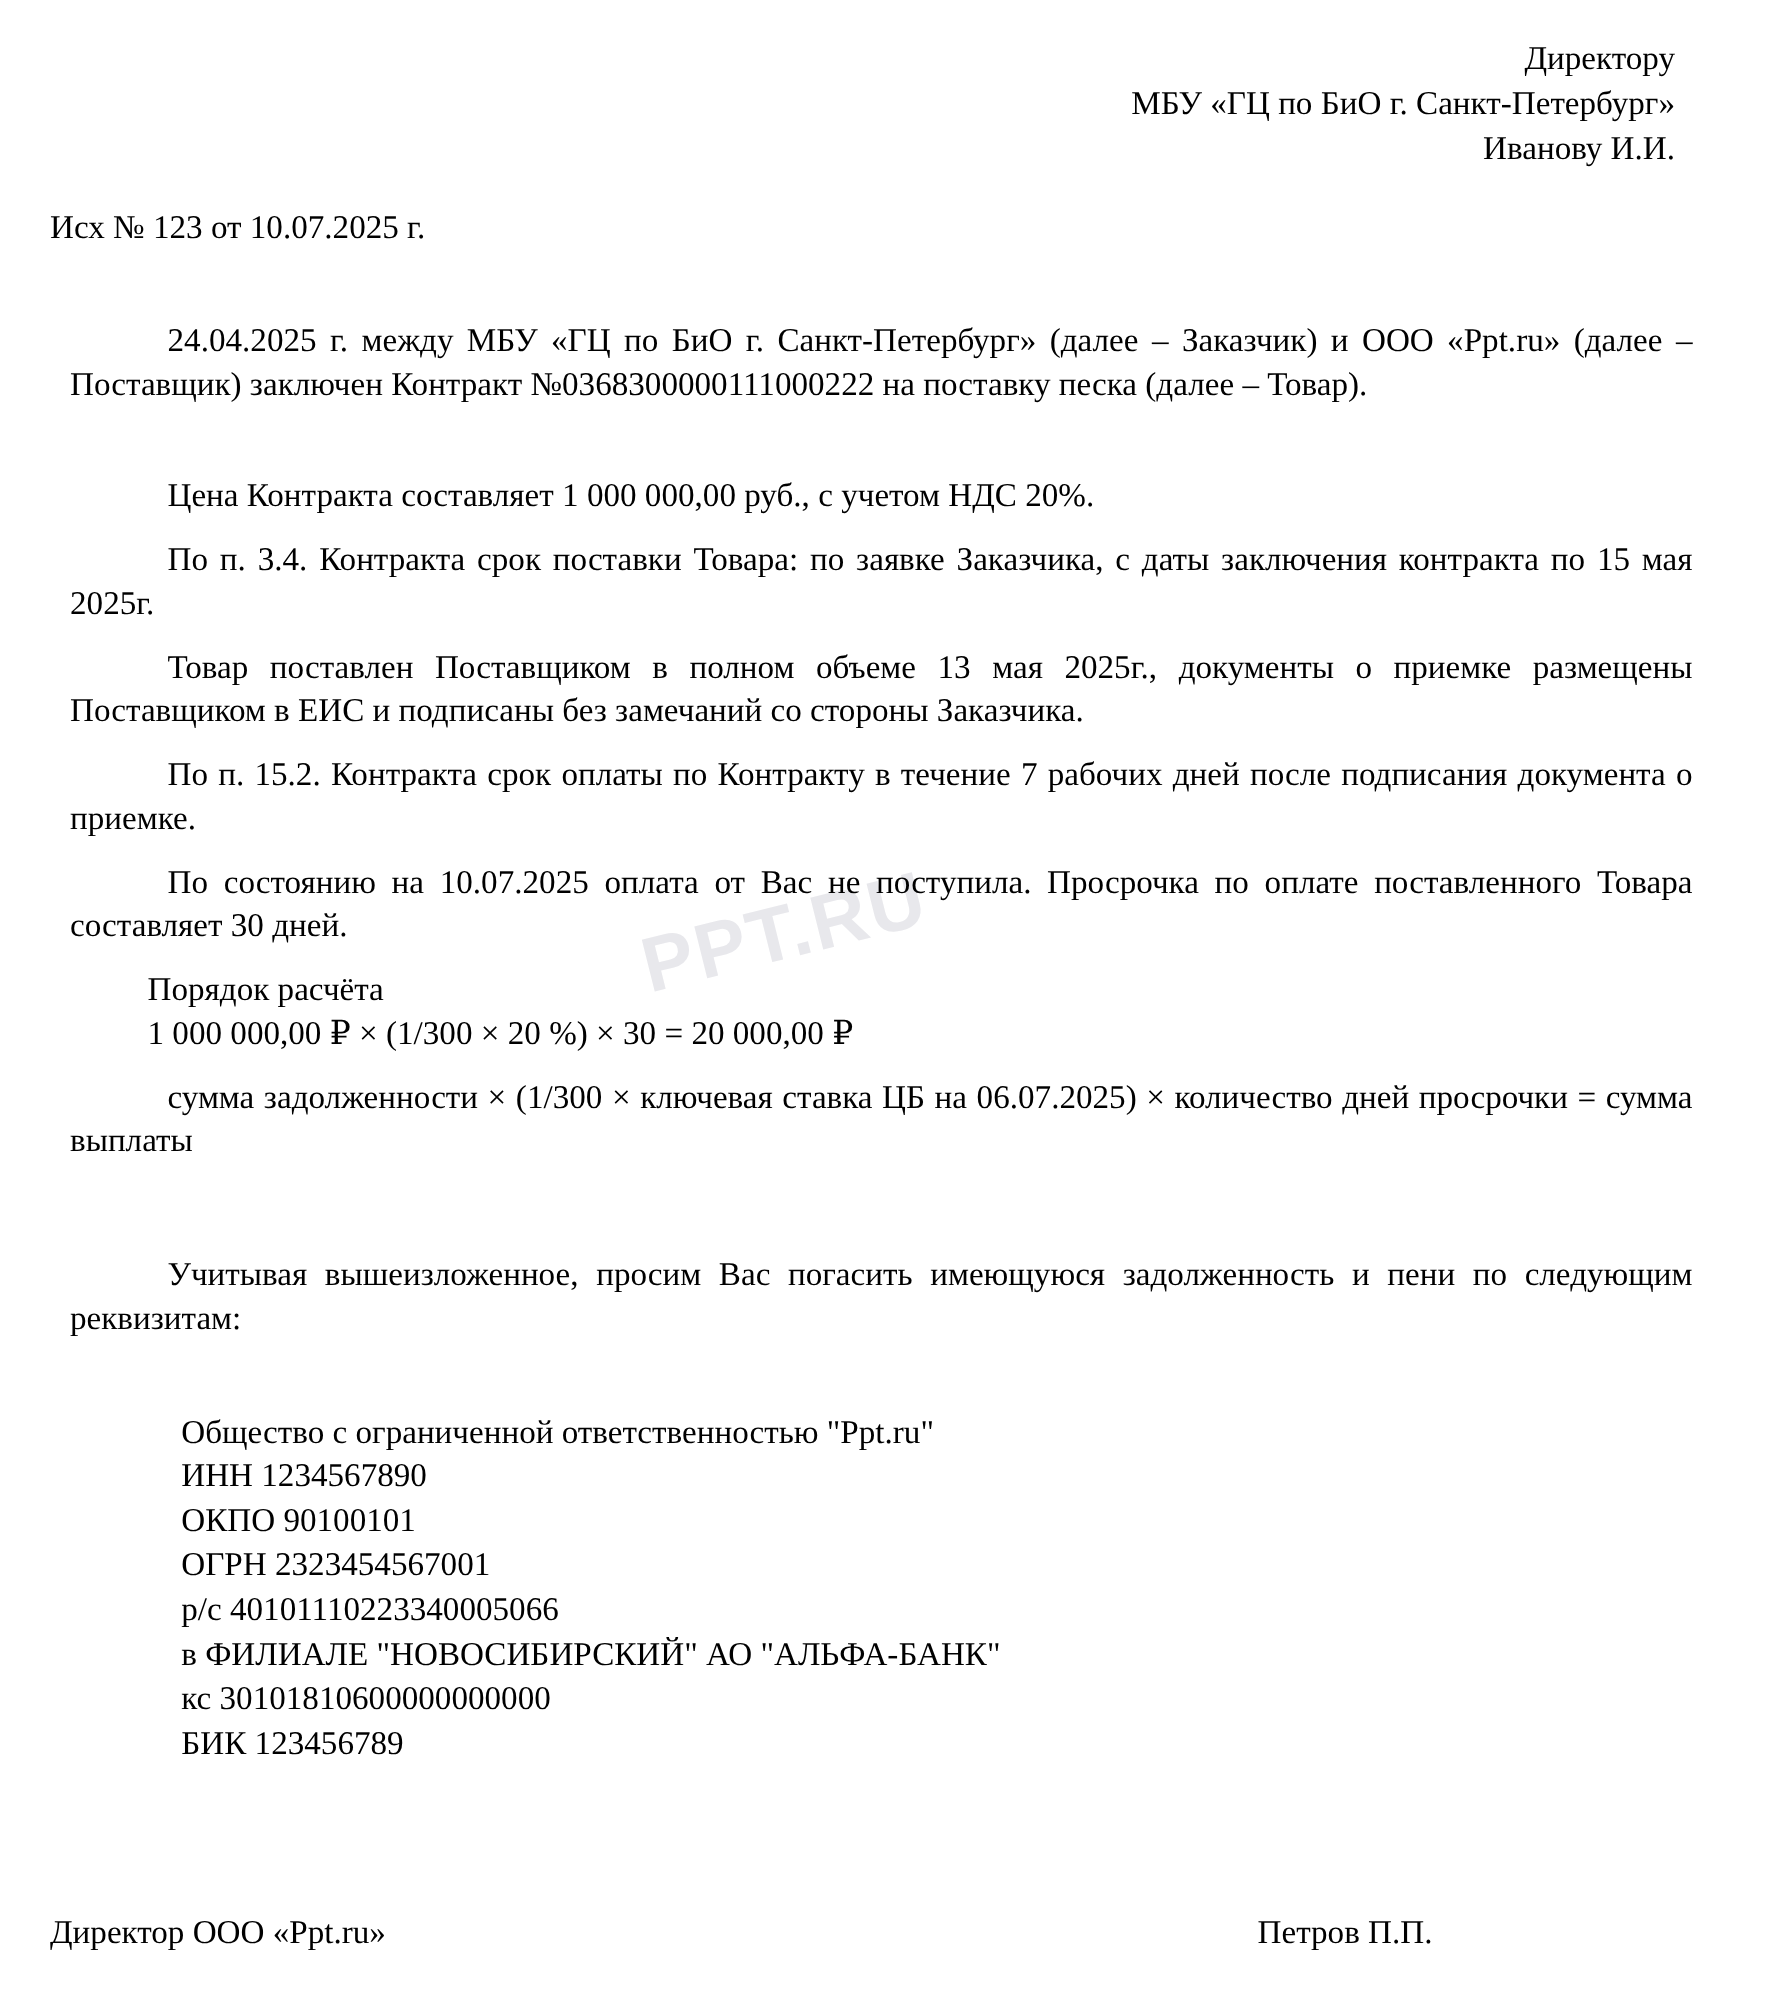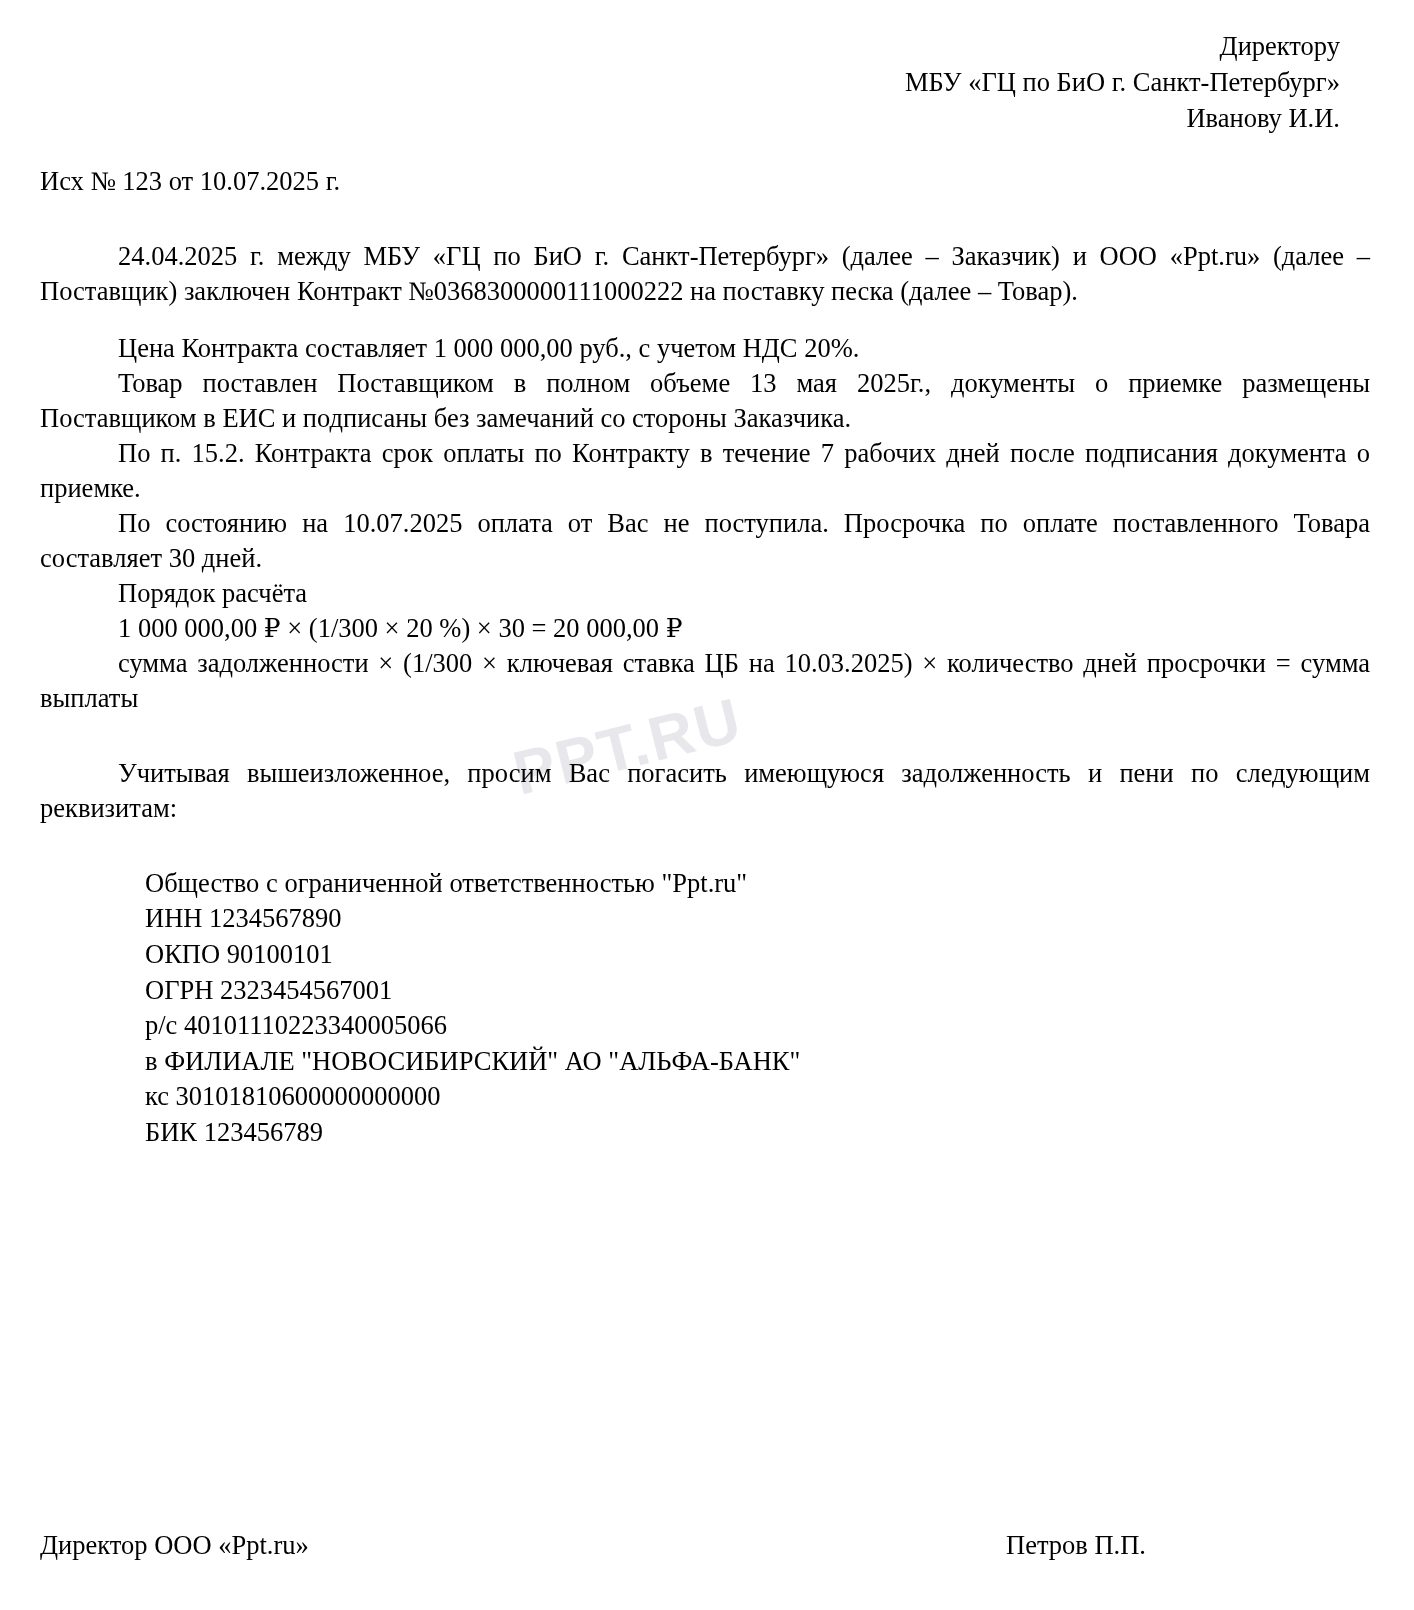--- a/index.html
+++ b/index.html
@@ -55,21 +55,21 @@
   }
   .addressee .line { display: block; }
 
   .outgoing {
     margin-top: 28px;
     padding-left: 4px;
     text-align: left;
   }
 
   p.body-par {
-    margin: 0;
+    margin: 16px;
     text-align: justify;
     text-justify: inter-word;
     text-indent: 78px;
     padding: 0 8px 0 4px;
   }
 
   .gap-lg { height: 40px; }
   .gap-md { height: 22px; }
   .gap-xl { height: 52px; }
 
@@ -125,27 +125,28 @@
 
     <div class="outgoing">Исх № 123 от 10.07.2025 г.</div>
 
     <div class="gap-lg"></div>
 
     <p class="body-par">24.04.2025 г. между МБУ «ГЦ по БиО г. Санкт-Петербург» (далее – Заказчик) и ООО «Ppt.ru» (далее – Поставщик) заключен Контракт №0368300000111000222 на поставку песка (далее – Товар).</p>
 
     <div class="gap-md"></div>
 
     <p class="body-par">Цена Контракта составляет 1 000 000,00 руб., с учетом НДС 20%.</p>
+    <p class="body-par">По п. 3.4. Контракта срок поставки Товара: по заявке Заказчика, с даты заключения контракта по 15 мая 2025г.</p>
     <p class="body-par">Товар поставлен Поставщиком в полном объеме 13 мая 2025г., документы о приемке размещены Поставщиком в ЕИС и подписаны без замечаний со стороны Заказчика.</p>
     <p class="body-par">По п. 15.2. Контракта срок оплаты по Контракту в течение 7 рабочих дней после подписания документа о приемке.</p>
     <p class="body-par">По состоянию на 10.07.2025 оплата от Вас не поступила. Просрочка по оплате поставленного Товара составляет 30 дней.</p>
 
     <p class="plain-line">Порядок расчёта</p>
     <p class="plain-line">1 000 000,00 ₽ × (1/300 × 20 %) × 30 = 20 000,00 ₽</p>
-    <p class="body-par">сумма задолженности × (1/300 × ключевая ставка ЦБ на 10.03.2025) × количество дней просрочки = сумма выплаты</p>
+    <p class="body-par">сумма задолженности × (1/300 × ключевая ставка ЦБ на 06.07.2025) × количество дней просрочки = сумма выплаты</p>
 
     <div class="gap-lg"></div>
 
     <p class="body-par">Учитывая вышеизложенное, просим Вас погасить имеющуюся задолженность и пени по следующим реквизитам:</p>
 
     <div class="gap-lg"></div>
 
     <div class="requisites">
       <span class="rq-line">Общество с ограниченной ответственностью "Ppt.ru"</span>
       <span class="rq-line">ИНН 1234567890</span>

